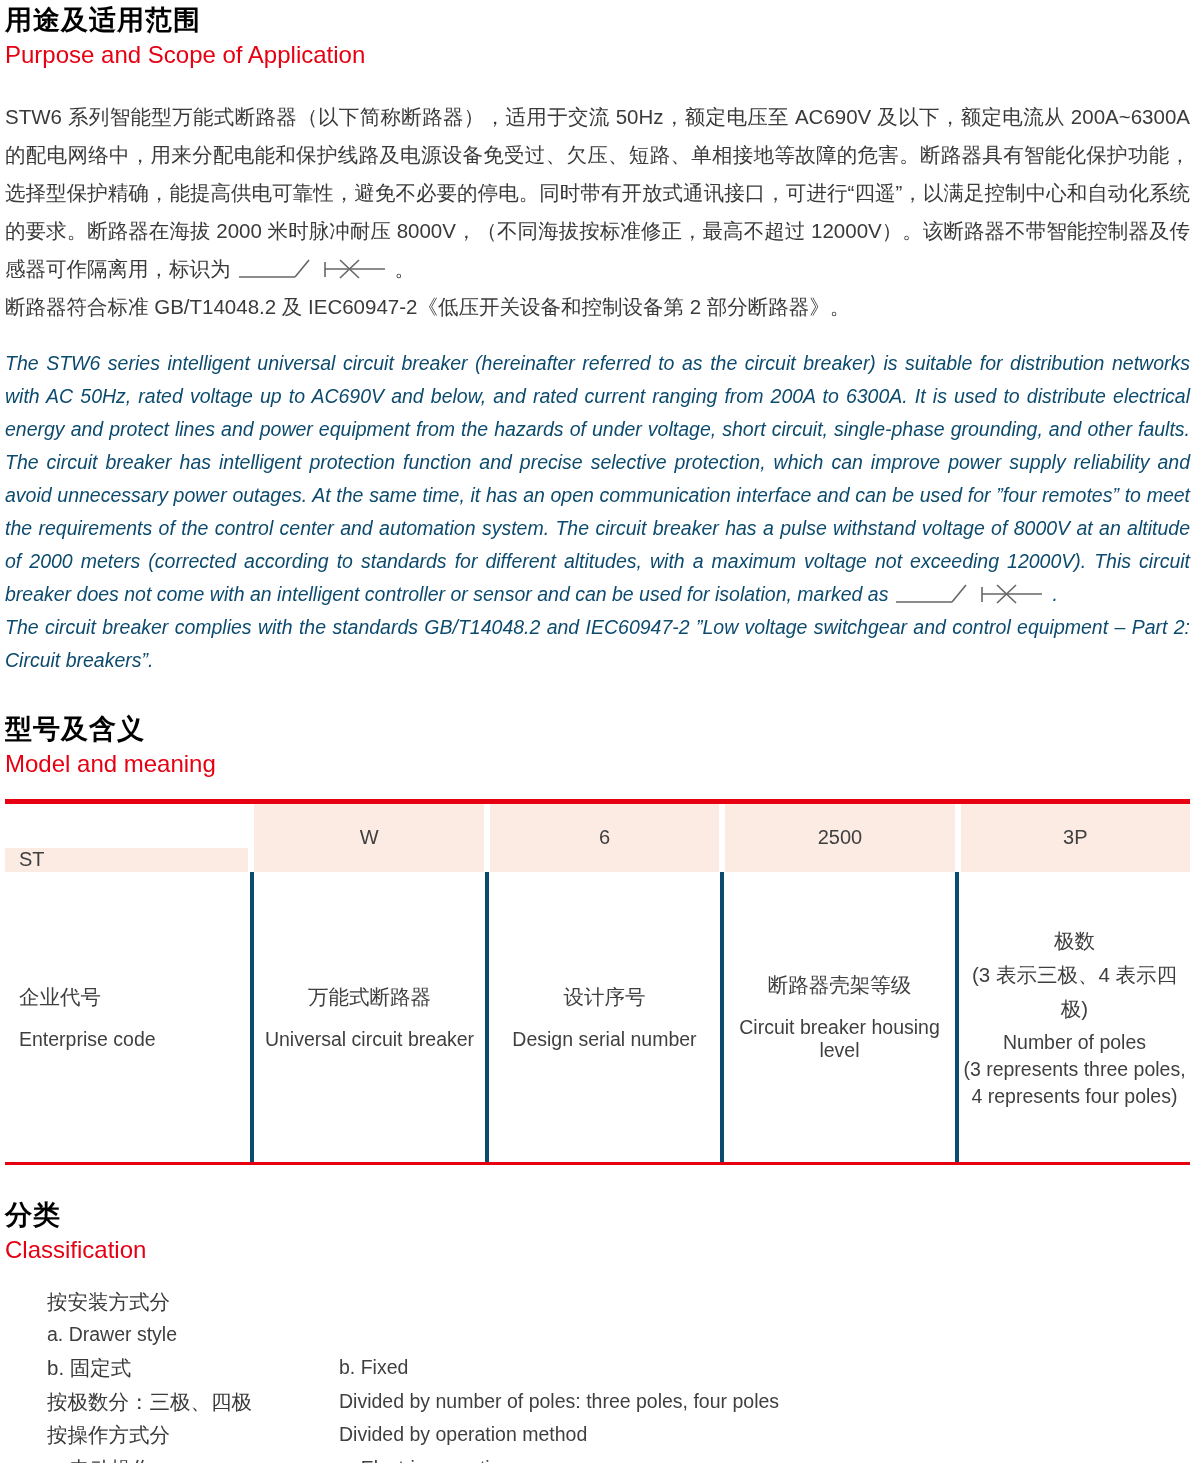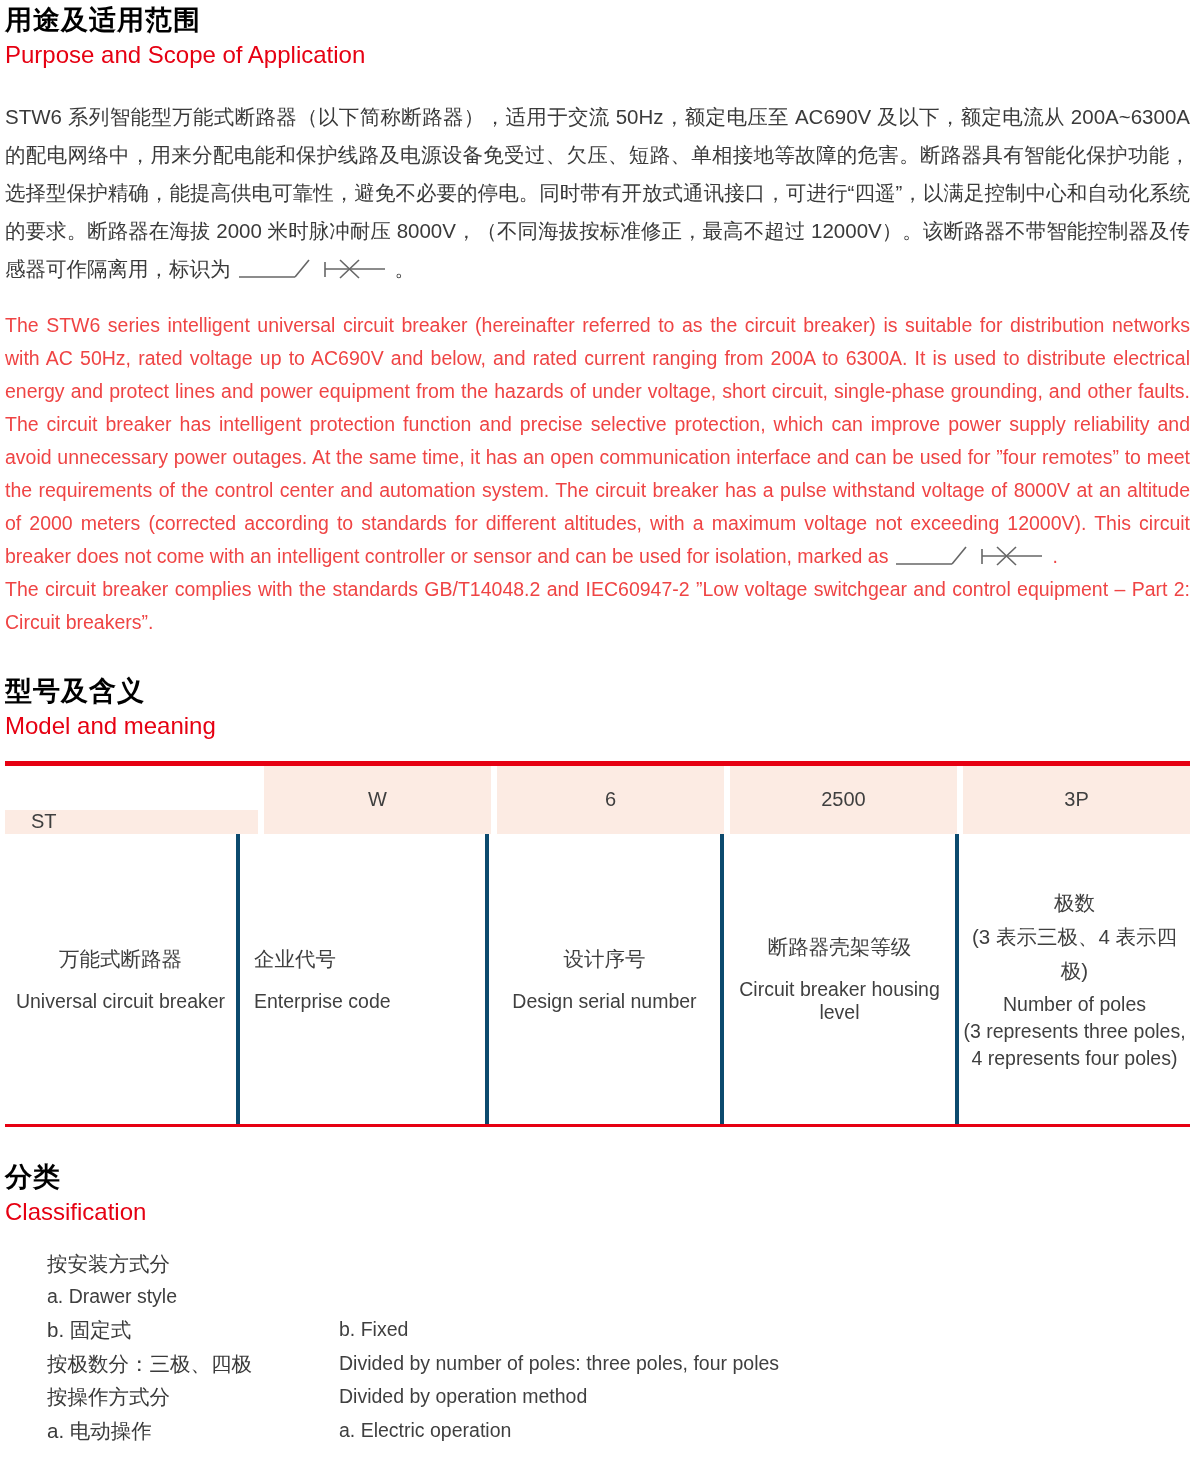--- a/index.html
+++ b/index.html
@@ -24,40 +24,40 @@
 
   
   .para-zh {
     margin-top: 26px;
     font-size: 20.5px; line-height: 38px;
     text-align: justify; color: #3a3a3a;
   }
   .para-en {
     margin-top: 6px;
     font-size: 19.5px; line-height: 33px;
-    text-align: justify; color: #ef4444;
+    text-align: justify; color: #0c4a6e; font-style: italic;
   }
   .iso-symbol { display: inline-block; vertical-align: -6px; margin: 0 6px; }
   .iso-symbol line { stroke: #666; stroke-width: 1.6; }
 
   
   .model-section { margin-top: 34px; }
   .model-table {
     margin-top: 18px;
     border-top: 5px solid #e60012;
     border-bottom: 3px solid #e60012;
   }
   .mt-head { display: flex; height: 68px; }
   .mt-hcell {
     flex: 1; background: #fcebe3;
     display: flex; align-items: center; justify-content: center;
     font-size: 20px; color: #3f3f3f;
   }
   .mt-hcell + .mt-hcell { border-left: 6px solid #ffffff; }
-  .mt-hcell.first { justify-content: flex-start; padding-left: 26px; margin-top: 44px; }
+  .mt-hcell.first { justify-content: flex-start; padding-left: 14px; margin-top: 44px; }
   .mt-body { display: flex; height: 290px; }
   .mt-bcell {
     flex: 1;
     display: flex; flex-direction: column;
     justify-content: center; align-items: center;
     text-align: center;
   }
   .mt-bcell + .mt-bcell { border-left: 4px solid #0c4a6e; }
   .mt-bcell.first { align-items: flex-start; text-align: left; padding-left: 14px; }
   .mt-bcell .zh { font-size: 20.5px; margin-bottom: 17px; }
@@ -82,21 +82,21 @@
     <div class="sec-title-zh">用途及适用范围</div>
     <div class="sec-title-en">Purpose and Scope of Application</div>
 
     <p class="para-zh"><span>STW6 系列智能型万能式断路器（以下简称断路器），适用于交流 50Hz，额定电压至 AC690V 及以下，额定电流从 200A~6300A 的配电网络中，用来分配电能和保护线路及电源设备免受过、欠压、短路、单相接地等故障的危害。断路器具有智能化保护功能，选择型保护精确，能提高供电可靠性，避免不必要的停电。同时带有开放式通讯接口，可进行“四遥”，以满足控制中心和自动化系统的要求。断路器在海拔 2000 米时脉冲耐压 8000V，（不同海拔按标准修正，最高不超过 12000V）。该断路器不带智能控制器及传感器可作隔离用，标识为</span><svg class="iso-symbol" width="152" height="26" viewBox="0 0 152 26">
           <line x1="2" y1="21" x2="58" y2="21"></line>
           <line x1="58" y1="21" x2="72" y2="4"></line>
           <line x1="88" y1="6" x2="88" y2="21"></line>
           <line x1="88" y1="13" x2="148" y2="13"></line>
           <line x1="103" y1="4" x2="122" y2="22"></line>
           <line x1="122" y1="4" x2="103" y2="22"></line>
-        </svg><span>。</span><br></p>
+        </svg><span>。</span><br><span>断路器符合标准 GB/T14048.2 及 IEC60947-2《低压开关设备和控制设备第 2 部分断路器》。</span></p>
 
     <p class="para-en"><span>The STW6 series intelligent universal circuit breaker (hereinafter referred to as the circuit breaker) is suitable for distribution networks with AC 50Hz, rated voltage up to AC690V and below, and rated current ranging from 200A to 6300A. It is used to distribute electrical energy and protect lines and power equipment from the hazards of under voltage, short circuit, single-phase grounding, and other faults. The circuit breaker has intelligent protection function and precise selective protection, which can improve power supply reliability and avoid unnecessary power outages. At the same time, it has an open communication interface and can be used for ”four remotes” to meet the requirements of the control center and automation system. The circuit breaker has a pulse withstand voltage of 8000V at an altitude of 2000 meters (corrected according to standards for different altitudes, with a maximum voltage not exceeding 12000V). This circuit breaker does not come with an intelligent controller or sensor and can be used for isolation, marked as</span><svg class="iso-symbol" width="152" height="26" viewBox="0 0 152 26">
           <line x1="2" y1="21" x2="58" y2="21"></line>
           <line x1="58" y1="21" x2="72" y2="4"></line>
           <line x1="88" y1="6" x2="88" y2="21"></line>
           <line x1="88" y1="13" x2="148" y2="13"></line>
           <line x1="103" y1="4" x2="122" y2="22"></line>
           <line x1="122" y1="4" x2="103" y2="22"></line>
         </svg><span>.</span><br><span>The circuit breaker complies with the standards GB/T14048.2 and IEC60947-2 ”Low voltage switchgear and control equipment – Part 2: Circuit breakers”.</span></p>
   </div>
@@ -107,27 +107,27 @@
 
     <div class="model-table">
       <div class="mt-head">
         <div class="mt-hcell first">ST</div>
         <div class="mt-hcell">W</div>
         <div class="mt-hcell">6</div>
         <div class="mt-hcell">2500</div>
         <div class="mt-hcell">3P</div>
       </div>
       <div class="mt-body">
+        <div class="mt-bcell first">
+          <div class="zh">企业代号</div>
+          <div class="en">Enterprise code</div>
+        </div>
         <div class="mt-bcell">
           <div class="zh">万能式断路器</div>
           <div class="en">Universal circuit breaker</div>
-        </div>
-        <div class="mt-bcell first">
-          <div class="zh">企业代号</div>
-          <div class="en">Enterprise code</div>
         </div>
         <div class="mt-bcell">
           <div class="zh">设计序号</div>
           <div class="en">Design serial number</div>
         </div>
         <div class="mt-bcell">
           <div class="zh">断路器壳架等级</div>
           <div class="en">Circuit breaker housing level</div>
         </div>
         <div class="mt-bcell poles">

